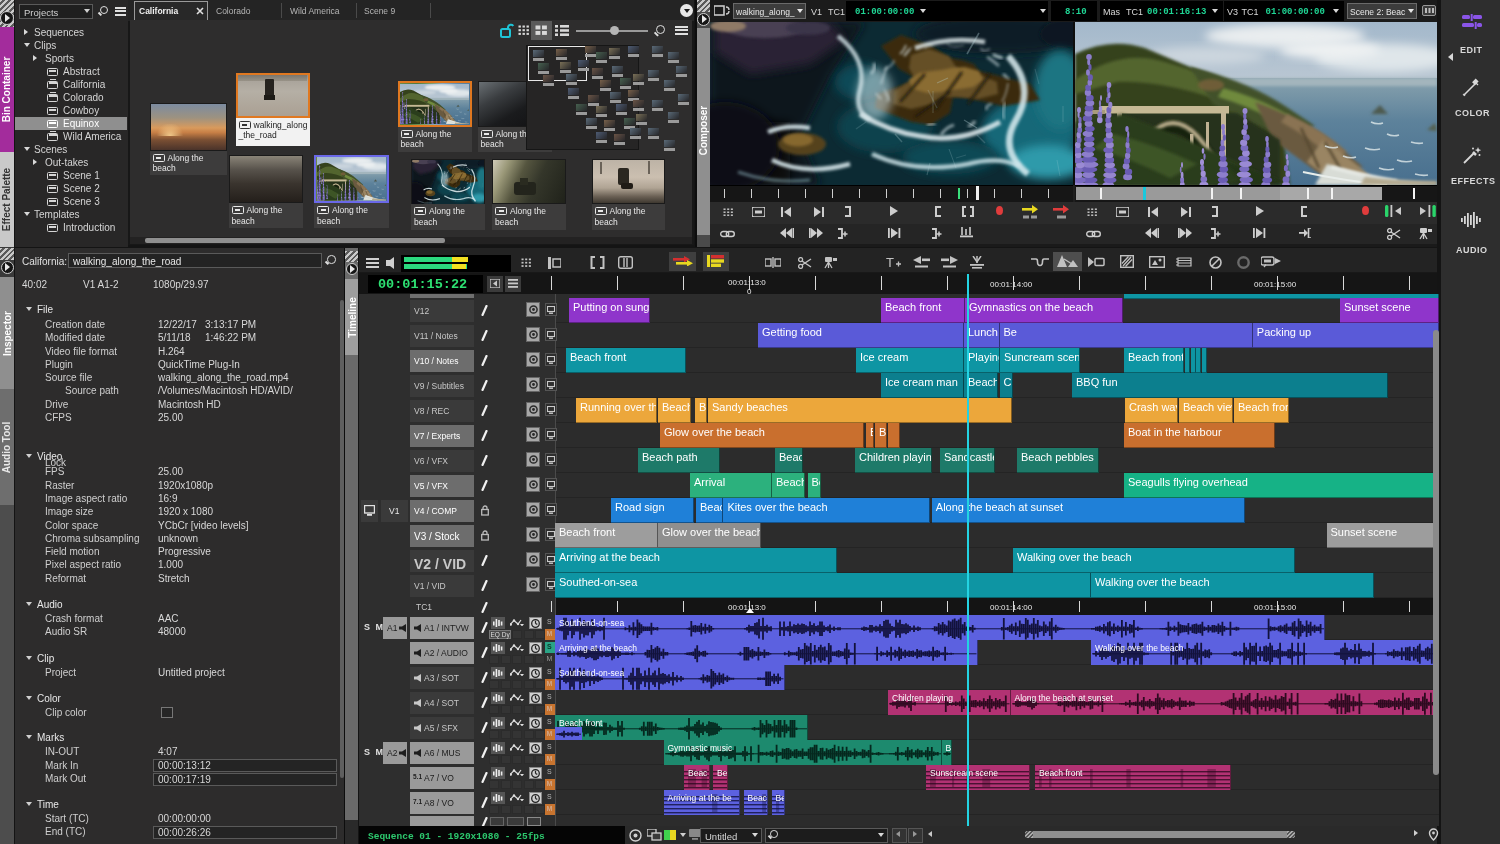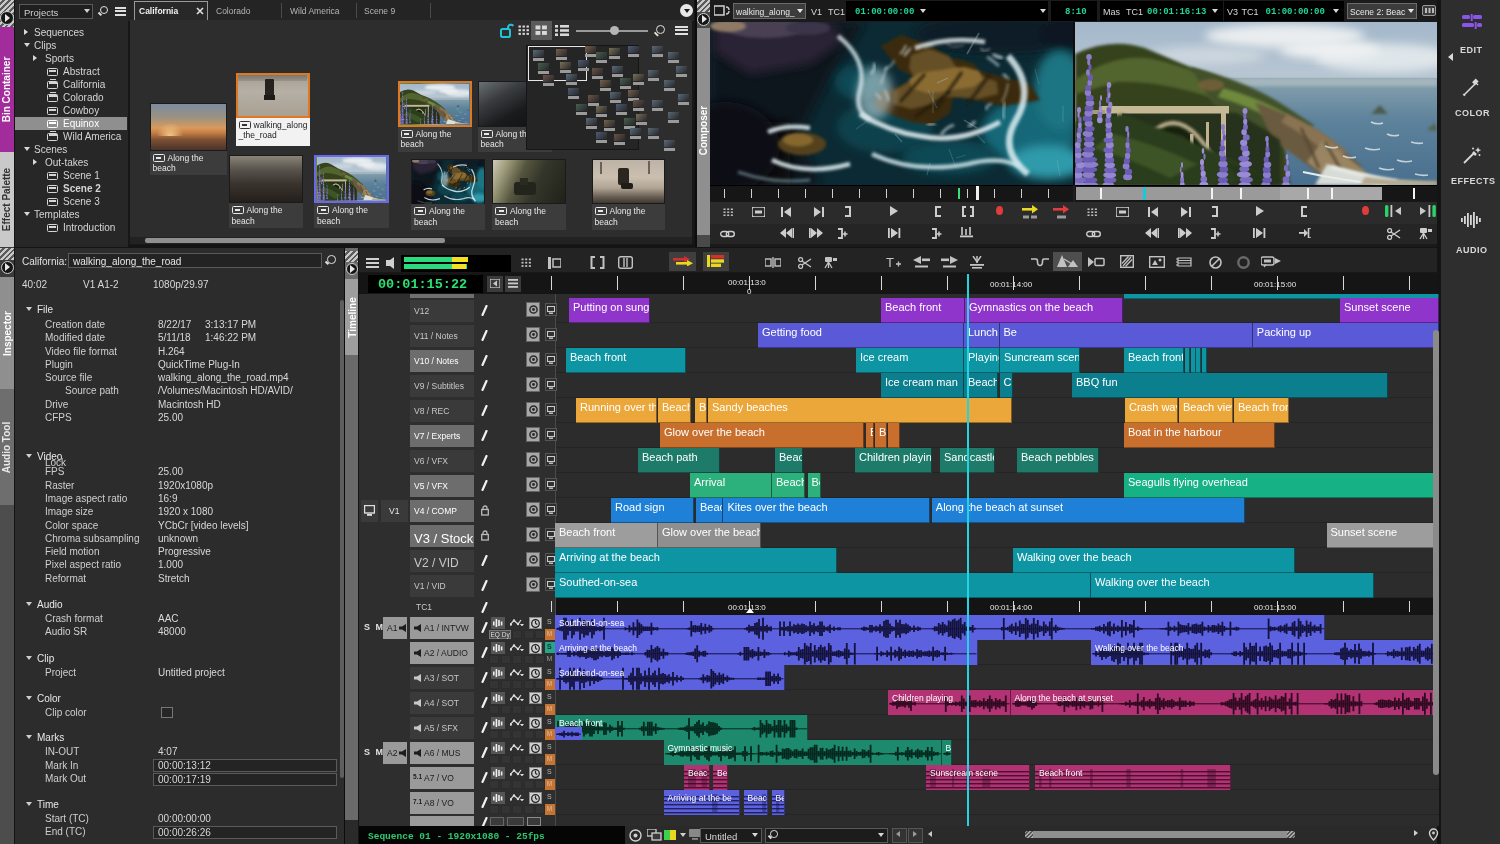--- a/index.html
+++ b/index.html
@@ -61,21 +61,21 @@
 <div class="abs" style="left:63px;top:131px;font-size:10px;color:#d5d5d5;font-weight:400;white-space:nowrap;">Wild America</div>
 <div class="abs" style="left:24px;top:146.5px;width:0;height:0;border-top:4.8px solid #d8d8d8;border-left:3.8px solid transparent;border-right:3.8px solid transparent;"></div>
 <div class="abs" style="left:34px;top:144px;font-size:10px;color:#d5d5d5;font-weight:400;white-space:nowrap;">Scenes</div>
 <div class="abs" style="left:33px;top:158.5px;width:0;height:0;border-left:4.8px solid #d8d8d8;border-top:3.8px solid transparent;border-bottom:3.8px solid transparent;"></div>
 <div class="abs" style="left:45px;top:157px;font-size:10px;color:#d5d5d5;font-weight:400;white-space:nowrap;">Out-takes</div>
 <div class="abs" style="left:47px;top:171.5px;width:11px;height:8px;border:1.2px solid #d5d5d5;border-radius:1.5px;box-sizing:border-box;"></div>
 <div class="abs" style="left:49px;top:174.1px;width:7px;height:1.8px;background:#d5d5d5;"></div>
 <div class="abs" style="left:63px;top:170px;font-size:10px;color:#d5d5d5;font-weight:400;white-space:nowrap;">Scene 1</div>
 <div class="abs" style="left:47px;top:184.5px;width:11px;height:8px;border:1.2px solid #d5d5d5;border-radius:1.5px;box-sizing:border-box;"></div>
 <div class="abs" style="left:49px;top:187.1px;width:7px;height:1.8px;background:#d5d5d5;"></div>
-<div class="abs" style="left:63px;top:183px;font-size:10px;color:#d5d5d5;font-weight:700;white-space:nowrap;">Scene 2</div>
+<div class="abs" style="left:63px;top:183px;font-size:10px;color:#d5d5d5;font-weight:400;white-space:nowrap;">Scene 2</div>
 <div class="abs" style="left:47px;top:197.5px;width:11px;height:8px;border:1.2px solid #d5d5d5;border-radius:1.5px;box-sizing:border-box;"></div>
 <div class="abs" style="left:49px;top:200.1px;width:7px;height:1.8px;background:#d5d5d5;"></div>
 <div class="abs" style="left:63px;top:196px;font-size:10px;color:#d5d5d5;font-weight:400;white-space:nowrap;">Scene 3</div>
 <div class="abs" style="left:24px;top:211.5px;width:0;height:0;border-top:4.8px solid #d8d8d8;border-left:3.8px solid transparent;border-right:3.8px solid transparent;"></div>
 <div class="abs" style="left:34px;top:209px;font-size:10px;color:#d5d5d5;font-weight:400;white-space:nowrap;">Templates</div>
 <div class="abs" style="left:47px;top:223.5px;width:11px;height:8px;border:1.2px solid #d5d5d5;border-radius:1.5px;box-sizing:border-box;"></div>
 <div class="abs" style="left:49px;top:226.1px;width:7px;height:1.8px;background:#d5d5d5;"></div>
 <div class="abs" style="left:63px;top:222px;font-size:10px;color:#d5d5d5;font-weight:400;white-space:nowrap;">Introduction</div>
 <div class="abs" style="left:128px;top:0px;width:566px;height:245px;background:#171717;"></div>
 <div class="abs" style="left:128px;top:0px;width:566px;height:21px;background:#242424;"></div>
@@ -1272,21 +1272,21 @@
 <div class="abs" style="left:68px;top:253px;width:254px;height:15px;background:#232323;border:1px solid #5a5a5a;box-sizing:border-box;"></div>
 <div class="abs" style="left:73px;top:256px;font-size:10px;color:#e8e8e8;font-weight:400;white-space:nowrap;">walking_along_the_road</div>
 <div class="abs" style="left:327px;top:255px;width:8.5px;height:8.5px;border:1.6px solid #e0e0e0;border-radius:50%;box-sizing:border-box;"></div>
 <div class="abs" style="left:324.6px;top:262.1px;width:4.3px;height:1.8px;background:#e0e0e0;transform:rotate(45deg);"></div>
 <div class="abs" style="left:22px;top:278.5px;font-size:10px;color:#d8d8d8;font-weight:400;white-space:nowrap;">40:02</div>
 <div class="abs" style="left:83px;top:278.5px;font-size:10px;color:#d8d8d8;font-weight:400;white-space:nowrap;">V1 A1-2</div>
 <div class="abs" style="left:153px;top:278.5px;font-size:10px;color:#d8d8d8;font-weight:400;white-space:nowrap;">1080p/29.97</div>
 <div class="abs" style="left:26px;top:307px;width:0;height:0;border-top:4.5px solid #cfcfcf;border-left:3.5px solid transparent;border-right:3.5px solid transparent;"></div>
 <div class="abs" style="left:37px;top:304px;font-size:10px;color:#e8e8e8;font-weight:400;white-space:nowrap;">File</div>
 <div class="abs" style="left:45px;top:319px;font-size:10px;color:#cfcfcf;font-weight:400;white-space:nowrap;">Creation date</div>
-<div class="abs" style="left:158px;top:319px;font-size:10px;color:#d8d8d8;font-weight:400;white-space:nowrap;">8/22/17</div>
+<div class="abs" style="left:158px;top:319px;font-size:10px;color:#d8d8d8;font-weight:400;white-space:nowrap;">12/22/17</div>
 <div class="abs" style="left:205px;top:319px;font-size:10px;color:#d8d8d8;font-weight:400;white-space:nowrap;">3:13:17 PM</div>
 <div class="abs" style="left:45px;top:332px;font-size:10px;color:#cfcfcf;font-weight:400;white-space:nowrap;">Modified date</div>
 <div class="abs" style="left:158px;top:332px;font-size:10px;color:#d8d8d8;font-weight:400;white-space:nowrap;">5/11/18</div>
 <div class="abs" style="left:205px;top:332px;font-size:10px;color:#d8d8d8;font-weight:400;white-space:nowrap;">1:46:22 PM</div>
 <div class="abs" style="left:45px;top:345.5px;font-size:10px;color:#cfcfcf;font-weight:400;white-space:nowrap;">Video file format</div>
 <div class="abs" style="left:158px;top:345.5px;font-size:10px;color:#d8d8d8;font-weight:400;white-space:nowrap;">H.264</div>
 <div class="abs" style="left:45px;top:358.5px;font-size:10px;color:#cfcfcf;font-weight:400;white-space:nowrap;">Plugin</div>
 <div class="abs" style="left:158px;top:358.5px;font-size:10px;color:#d8d8d8;font-weight:400;white-space:nowrap;">QuickTime Plug-In</div>
 <div class="abs" style="left:45px;top:372px;font-size:10px;color:#cfcfcf;font-weight:400;white-space:nowrap;">Source file</div>
 <div class="abs" style="left:158px;top:372px;font-size:10px;color:#d8d8d8;font-weight:400;white-space:nowrap;">walking_along_the_road.mp4</div>
@@ -1696,37 +1696,37 @@
     <rect x="2" y="6.5" width="4" height="1.4" fill="#c9c9c9"></rect>
   </svg>
 <div class="abs" style="left:361px;top:499.5px;width:17px;height:22px;background:#3a3a3a;"></div>
 <svg class="abs" style="left:364px;top:505px" width="11" height="11" viewBox="0 0 11 11">
     <rect x="0.5" y="0.5" width="10" height="7.5" fill="none" stroke="#e0e0e0" stroke-width="1.4"></rect>
     <rect x="3" y="9" width="5" height="1.8" fill="#e0e0e0"></rect>
   </svg>
 <div class="abs" style="left:381px;top:499.5px;width:27px;height:22px;background:#3a3a3a;"></div>
 <div class="abs" style="left:389px;top:505.5px;font-size:8.5px;color:#e8e8e8;font-weight:400;white-space:nowrap;">V1</div>
 <div class="abs" style="left:410px;top:524.5px;width:64px;height:22px;background:#6d6d6d;"></div>
-<div class="abs" style="left:414px;top:530.5px;font-size:13px;color:#fff;font-weight:400;white-space:nowrap;">V3 / Stock</div>
+<div class="abs" style="left:414px;top:530.5px;font-size:10px;color:#fff;font-weight:400;white-space:nowrap;">V3 / Stock</div>
 <svg class="abs" style="left:481px;top:530px" width="8" height="11" viewBox="0 0 8 11">
     <rect x="0.7" y="4.5" width="6.6" height="5.5" fill="none" stroke="#bbb" stroke-width="1.3"></rect>
     <path d="M2,4.5 V3 a2 2 0 0 1 4 0 V4.5" fill="none" stroke="#bbb" stroke-width="1.3"></path>
   </svg>
 <div class="abs" style="left:526px;top:527px;width:14px;height:15px;background:#a8a8a8;border:1px solid #666;box-sizing:border-box;"></div>
 <svg class="abs" style="left:528.5px;top:530px" width="9" height="9" viewBox="0 0 9 9">
     <circle cx="4.5" cy="4.5" r="3.6" fill="none" stroke="#2a2a2a" stroke-width="1.5"></circle>
     <circle cx="4.5" cy="4.5" r="1.4" fill="#2a2a2a"></circle>
   </svg>
 <div class="abs" style="left:545px;top:528px;width:12px;height:13px;background:#2e2e2e;border:1px solid #555;box-sizing:border-box;"></div>
 <svg class="abs" style="left:547px;top:531px" width="8" height="8" viewBox="0 0 8 8">
     <rect x="0.5" y="0.5" width="7" height="5" fill="none" stroke="#c9c9c9" stroke-width="1.1"></rect>
     <rect x="2" y="6.5" width="4" height="1.4" fill="#c9c9c9"></rect>
   </svg>
 <div class="abs" style="left:410px;top:549.5px;width:64px;height:22px;background:#3a3a3a;"></div>
-<div class="abs" style="left:414px;top:555.5px;font-size:12px;color:#c8c8c8;font-weight:400;white-space:nowrap;text-align:center;">V2 / VID</div>
+<div class="abs" style="left:414px;top:555.5px;font-size:14px;color:#c8c8c8;font-weight:700;white-space:nowrap;text-align:center;">V2 / VID</div>
 <svg class="abs" style="left:480px;top:555px" width="8" height="11" viewBox="0 0 8 11">
     <path d="M6.5,1 L2.5,10" stroke="#f0f0f0" stroke-width="2.2" stroke-linecap="round"></path>
   </svg>
 <div class="abs" style="left:526px;top:552px;width:14px;height:15px;background:#a8a8a8;border:1px solid #666;box-sizing:border-box;"></div>
 <svg class="abs" style="left:528.5px;top:555px" width="9" height="9" viewBox="0 0 9 9">
     <circle cx="4.5" cy="4.5" r="3.6" fill="none" stroke="#2a2a2a" stroke-width="1.5"></circle>
     <circle cx="4.5" cy="4.5" r="1.4" fill="#2a2a2a"></circle>
   </svg>
 <div class="abs" style="left:545px;top:553px;width:12px;height:13px;background:#2e2e2e;border:1px solid #555;box-sizing:border-box;"></div>
 <svg class="abs" style="left:547px;top:556px" width="8" height="8" viewBox="0 0 8 8">

